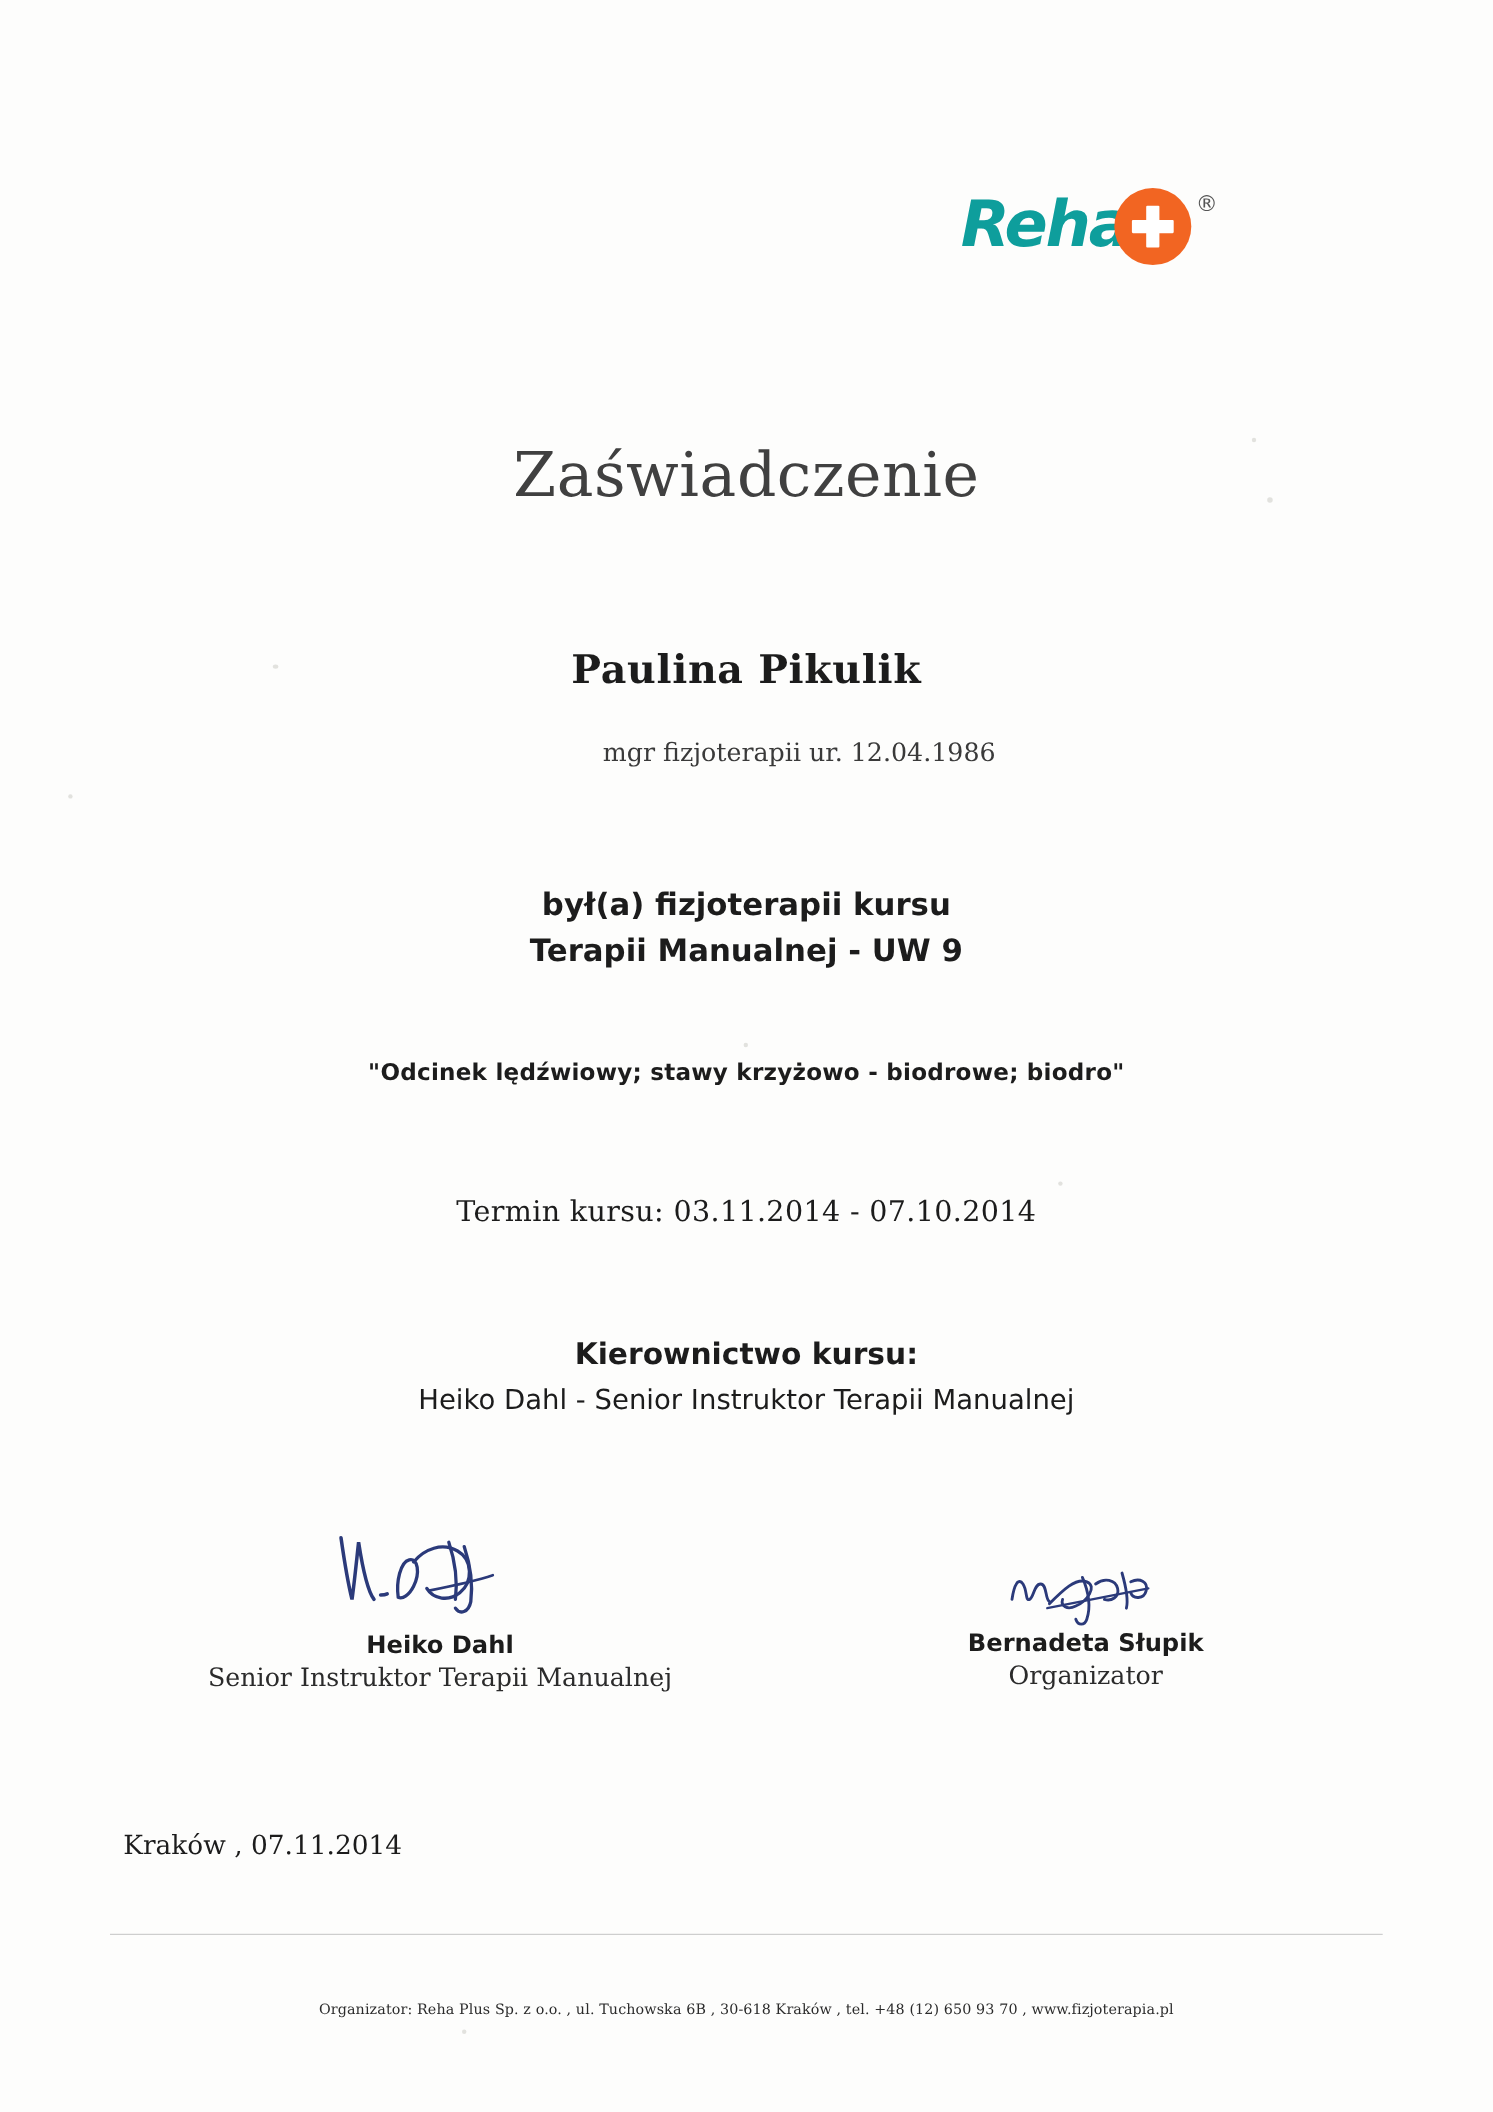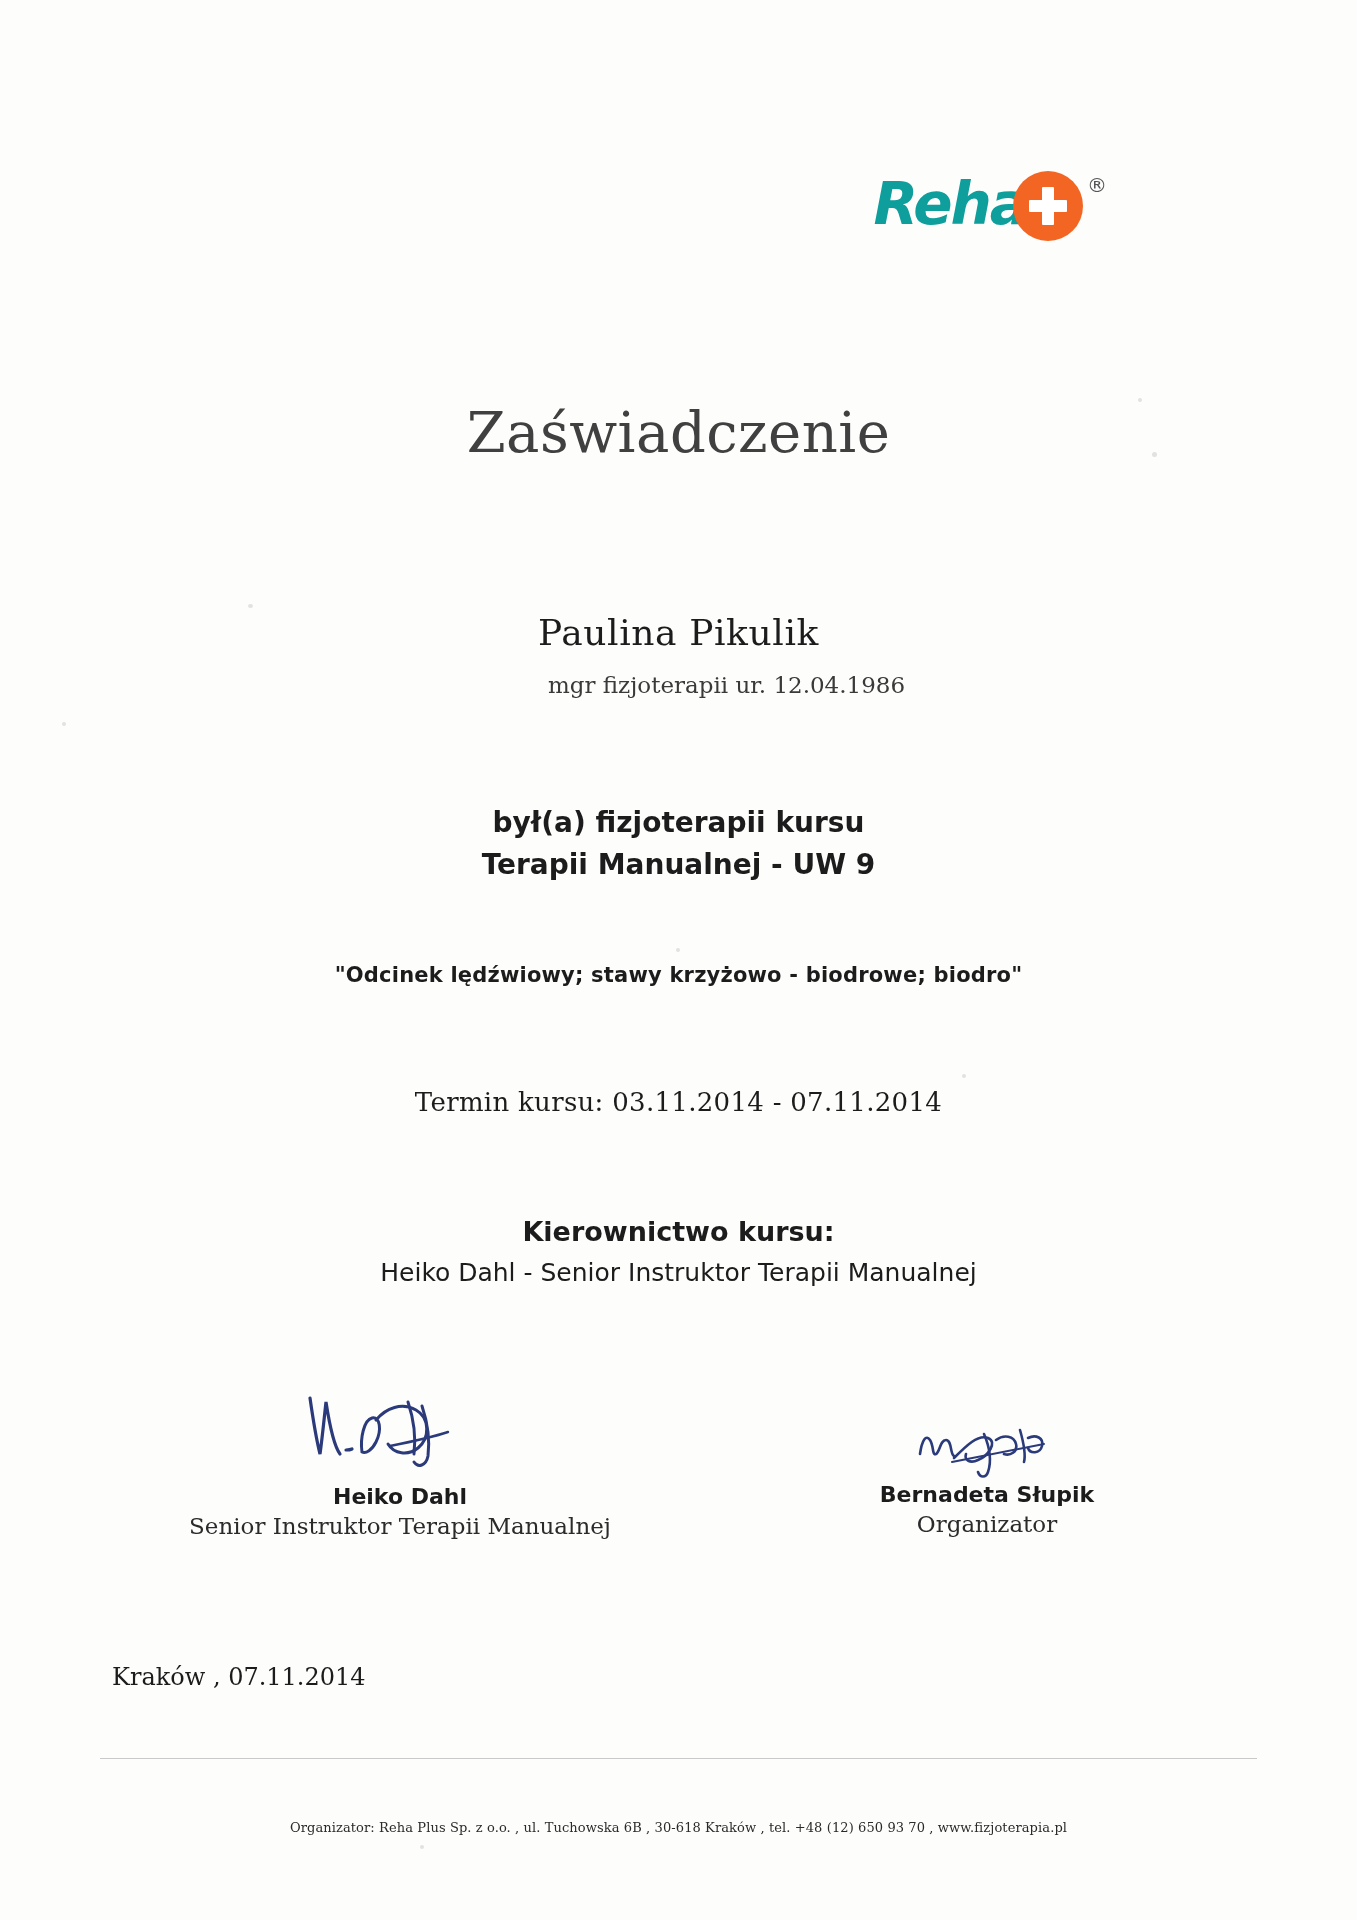--- a/index.html
+++ b/index.html
@@ -94,23 +94,22 @@
     font-size: 56px;
     font-weight: 400;
     letter-spacing: 0.5px;
     color: #404040;
   }
 
   .recipient-name {
     top: 588px;
     font-family: "DejaVu Serif", serif;
     font-size: 36px;
-    font-weight: 400;
+    font-weight: 700;
     letter-spacing: 0.6px;
-    margin-top: 24px;
   }
 
   .recipient-sub {
     top: 672px;
     font-family: "DejaVu Serif", serif;
     font-size: 23px;
     color: #3a3a3a;
     padding-left: 48px;
   }
 
@@ -250,21 +249,21 @@
   <div class="center doc-title">Zaświadczenie</div>
 
   <div class="center recipient-name">Paulina Pikulik</div>
   <div class="center recipient-sub">mgr fizjoterapii ur. 12.04.1986</div>
 
   <div class="center participation-line1">był(a) fizjoterapii kursu</div>
   <div class="center participation-line2">Terapii Manualnej - UW 9</div>
 
   <div class="center course-topic">"Odcinek lędźwiowy; stawy krzyżowo - biodrowe; biodro"</div>
 
-  <div class="center course-dates">Termin kursu:  03.11.2014 - 07.11.2014</div>
+  <div class="center course-dates">Termin kursu:  03.11.2014 - 07.10.2014</div>
 
   <div class="center leadership-title">Kierownictwo kursu:</div>
   <div class="center leadership-person">Heiko Dahl - Senior Instruktor Terapii Manualnej</div>
 
   <div class="sig-block sig-right">
     <div class="sig-scribble" style="height:88px;">
       <svg width="190" height="88" viewBox="0 0 190 88" fill="none" xmlns="http://www.w3.org/2000/svg">
         <path d="M28 54 C30 40, 34 34, 38 40 C42 46, 40 56, 44 54 C48 52, 48 40, 54 40 C60 40, 58 54, 62 56" stroke="#2b3a7a" stroke-width="2.6" fill="none" stroke-linecap="round"></path>
         <path d="M62 58 C74 46, 86 34, 96 38 C106 42, 96 56, 86 60 C78 64, 72 60, 74 54" stroke="#2b3a7a" stroke-width="2.6" fill="none" stroke-linecap="round"></path>
         <path d="M92 34 C98 48, 100 60, 96 72 C94 78, 88 78, 86 72" stroke="#2b3a7a" stroke-width="2.6" fill="none" stroke-linecap="round"></path>

